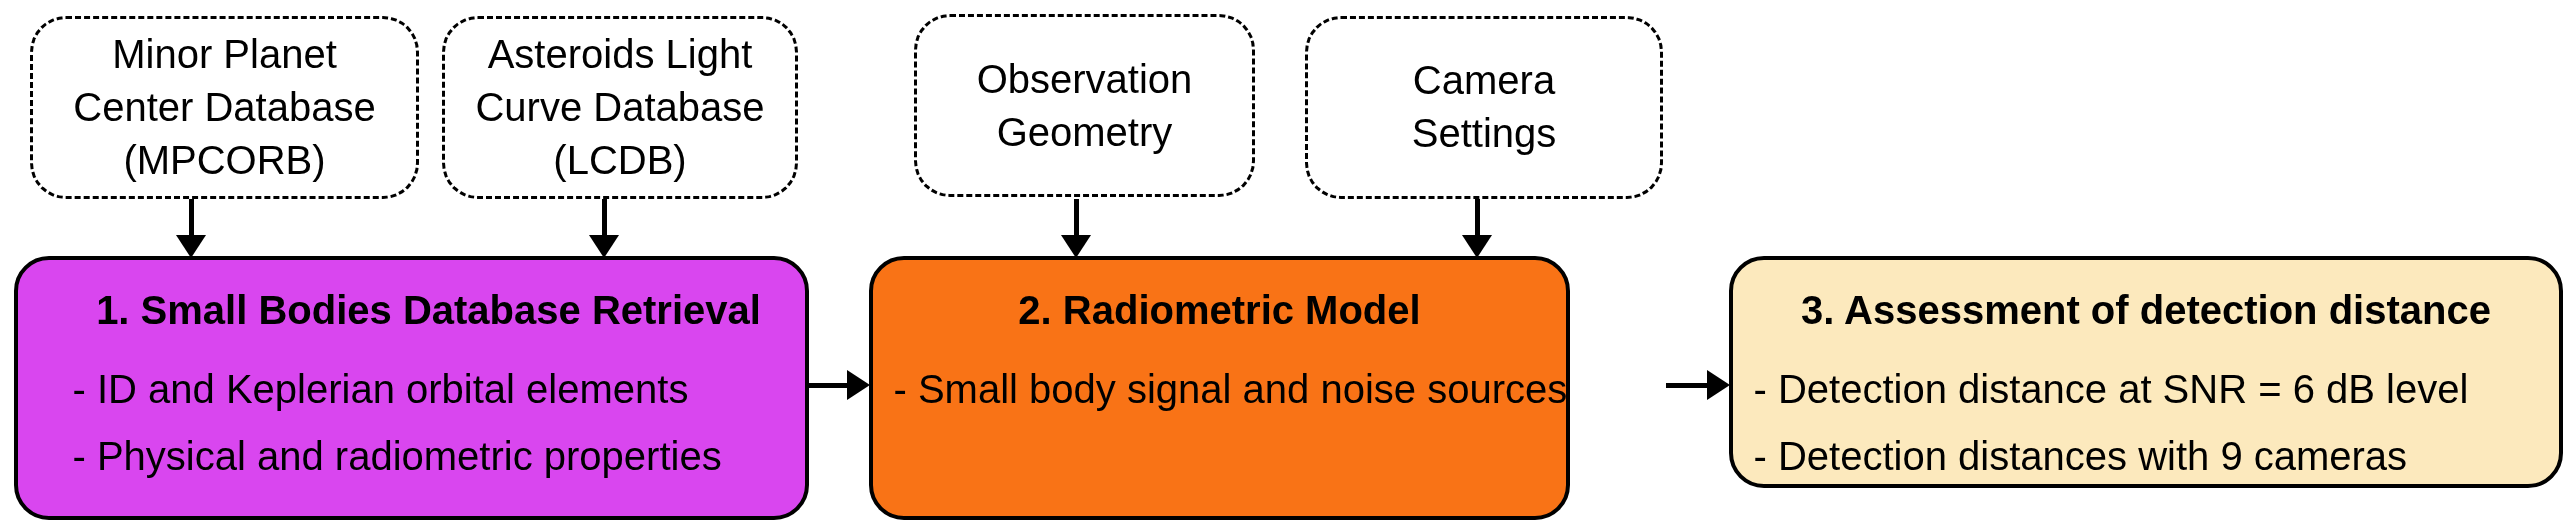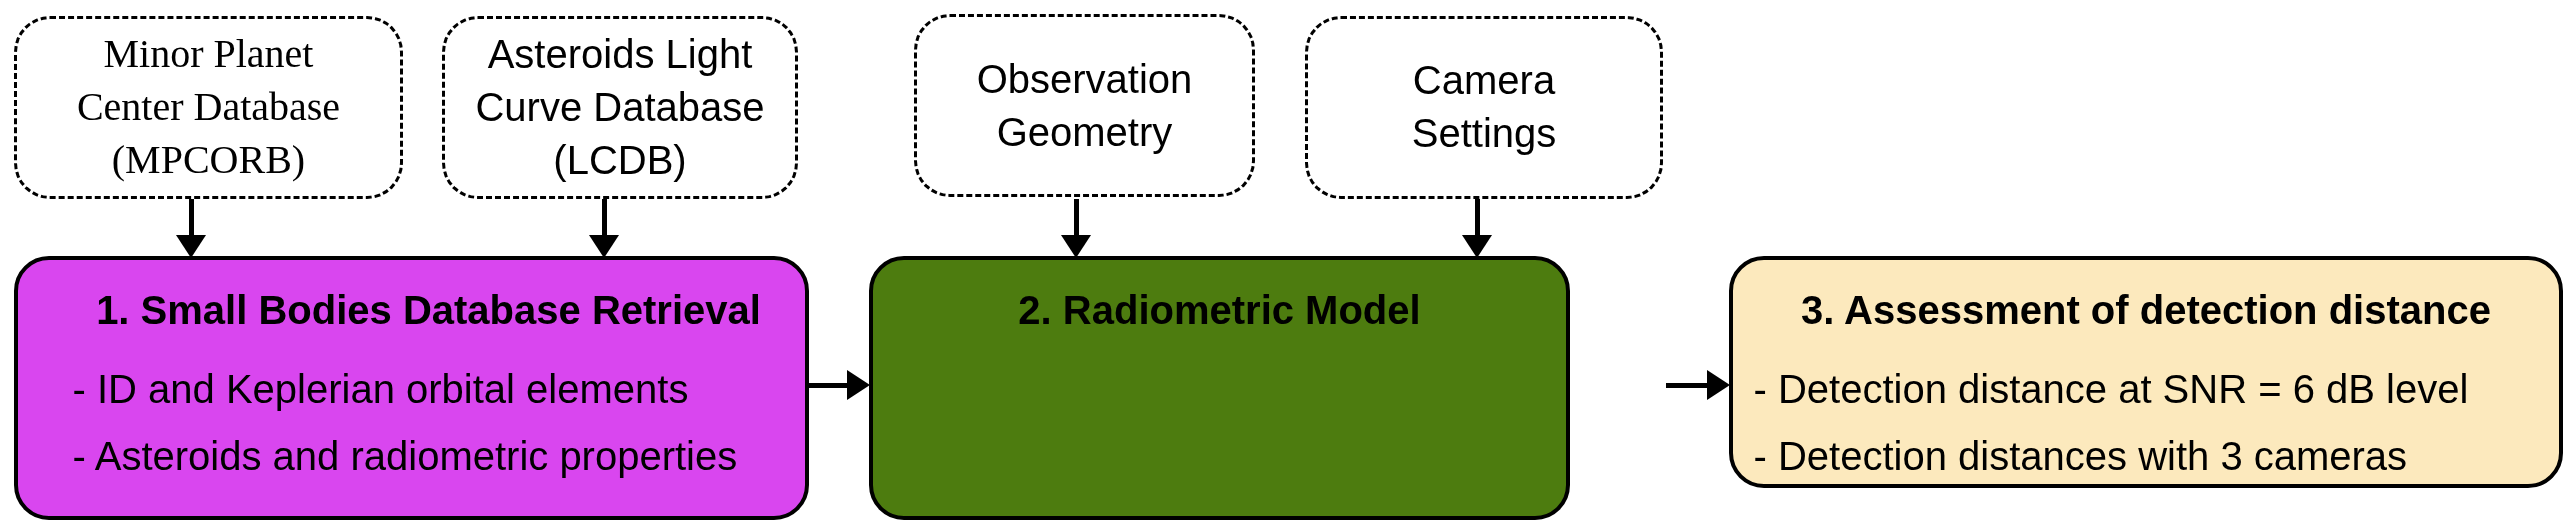--- a/index.html
+++ b/index.html
@@ -114,21 +114,21 @@
     border-top: 15.7px solid transparent;
     border-bottom: 15.7px solid transparent;
     border-left: 23.6px solid #000000;
   }
 </style>
 </head>
 <body>
 
 <div id="canvas">
 
-  <div class="input-box" id="ib0" style="left: 14px; top: 15.7px; width: 389px; height: 183px; font-family: Liberation Serif, serif;">
+  <div class="input-box" id="ib0" style="left: 30px; top: 15.7px; width: 389px; height: 183px;">
     <span class="box-text">Minor Planet
 Center Database
 (MPCORB)</span>
   </div>
   <div class="input-box" id="ib1" style="left: 442px; top: 15.7px; width: 356px; height: 183px; text-align: center;">
     <span class="box-text">Asteroids Light
 Curve Database
 (LCDB)</span>
   </div>
   <div class="input-box" id="ib2" style="left: 914px; top: 14px; width: 341px; height: 183px;">
@@ -154,35 +154,36 @@
   </div>
   <div class="arrow-v" id="av3" style="left: 1458px; top: 199px; width: 39px; height: 59px;">
     <div class="shaft" style="height: 37px;"></div>
     <div class="head"></div>
   </div>
 
   <div class="stage-box" id="sb0" style="left: 14px; top: 256px; width: 795px; height: 264px; background: #d946ef; padding-left: 34px;">
     <div class="stage-title">1. Small Bodies Database Retrieval</div>
     <div class="stage-bullets">
       <div class="stage-bullet">- ID and Keplerian orbital elements</div>
-      <div class="stage-bullet">- Asteroids and radiometric properties</div>
+      <div class="stage-bullet">- Physical and radiometric properties</div>
     </div>
   </div>
 
-  <div class="stage-box" id="sb1" style="left: 869px; top: 256px; width: 701px; height: 264px; background: #4d7c0f;">
+  <div class="stage-box" id="sb1" style="left: 869px; top: 256px; width: 701px; height: 264px; background: #f97316;">
     <div class="stage-title">2. Radiometric Model</div>
     <div class="stage-bullets">
+      <div class="stage-bullet">- Small body signal and noise sources</div>
     </div>
   </div>
 
   <div class="stage-box" id="sb2" style="left: 1729px; top: 256px; width: 834px; height: 232px; background: rgb(252, 233, 189);">
     <div class="stage-title">3. Assessment of detection distance</div>
     <div class="stage-bullets">
       <div class="stage-bullet">- Detection distance at SNR = 6 dB level</div>
-      <div class="stage-bullet">- Detection distances with 3 cameras</div>
+      <div class="stage-bullet">- Detection distances with 9 cameras</div>
     </div>
   </div>
 
   <div class="arrow-h" id="ah0" style="left: 809px; top: 366px; width: 61px; height: 39px;">
     <div class="shaft" style="width: 39px;"></div>
     <div class="head"></div>
   </div>
   <div class="arrow-h" id="ah1" style="left: 1666px; top: 366px; width: 64px; height: 39px;">
     <div class="shaft" style="width: 42px;"></div>
     <div class="head"></div>

